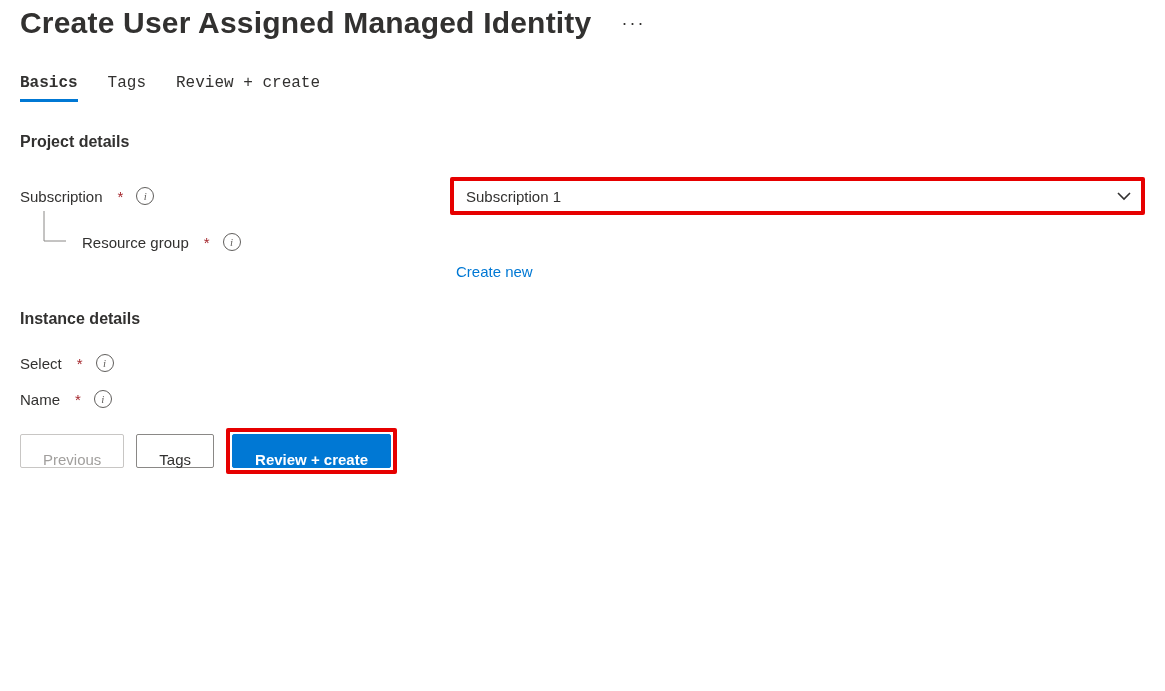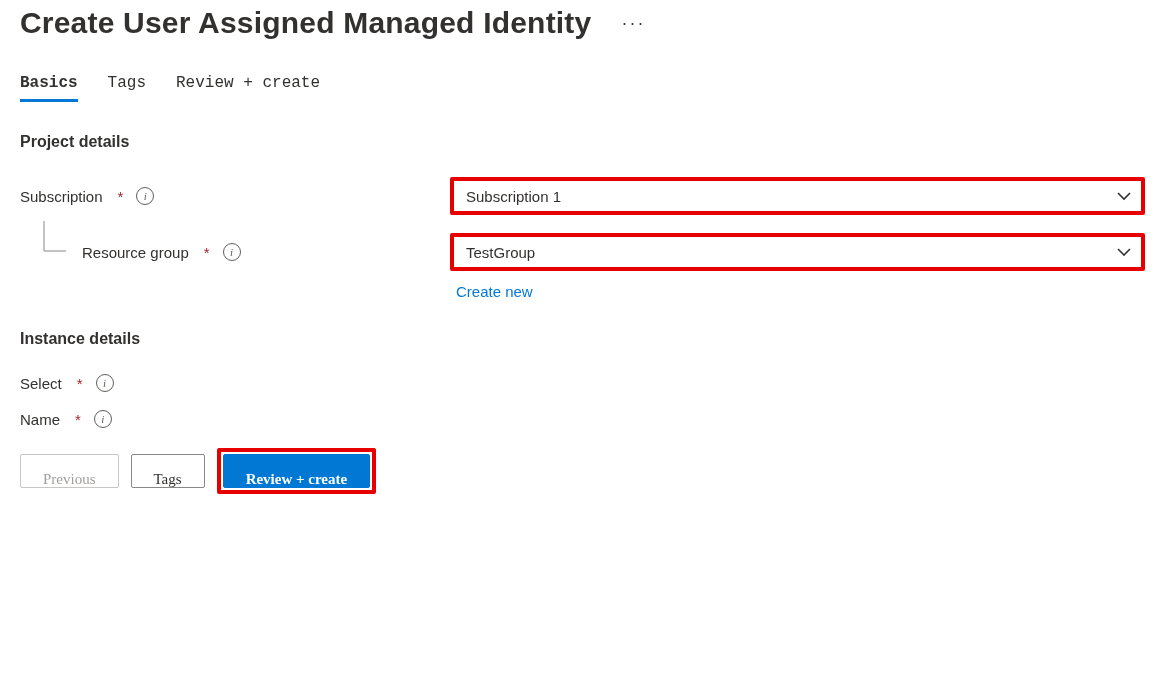--- a/index.html
+++ b/index.html
@@ -187,21 +187,21 @@
     cursor: pointer;
     padding-left: 10px;
   }
   .footer {
     margin-top: 20px;
     display: flex;
     gap: 12px;
     align-items: center;
   }
   .btn {
-    font-family: Liberation Serif, serif;
+    font-family: Liberation Sans, sans-serif;
     font-size: 15px;
     height: 32px;
     padding: 16px 22px;
     border-radius: 2px;
     cursor: pointer;
     box-sizing: border-box;
   }
   .btn-ghost {
     background: #ffffff;
     border: 1px solid var(--border-gray);
@@ -270,28 +270,20 @@
 
     <div class="row">
       <div class="label-col indented">
         <svg class="tree-line" viewBox="0 0 24 40" preserveAspectRatio="none">
           <path d="M2 0 V30 H24" fill="none" stroke="#8a8886" stroke-width="1"></path>
         </svg>
         <span>Resource group</span>
         <span class="req">*</span>
         <span class="info-icon">i</span>
       </div>
-      <div class="field-wrap highlighted">
-        <button class="select-face">
-          <span class="value-span">TestGroup</span>
-          <svg class="chev" width="14" height="14" viewBox="0 0 14 14">
-              <path d="M1 4 L7 10 L13 4" fill="none" stroke="#323130" stroke-width="1.6"></path>
-            </svg>
-        </button>
-      </div>
     </div>
 
     <div class="sublink-row">
       <div></div>
       <a class="link">Create new</a>
     </div>
 
   </div>
 
   <div class="section-head">Instance details</div>

